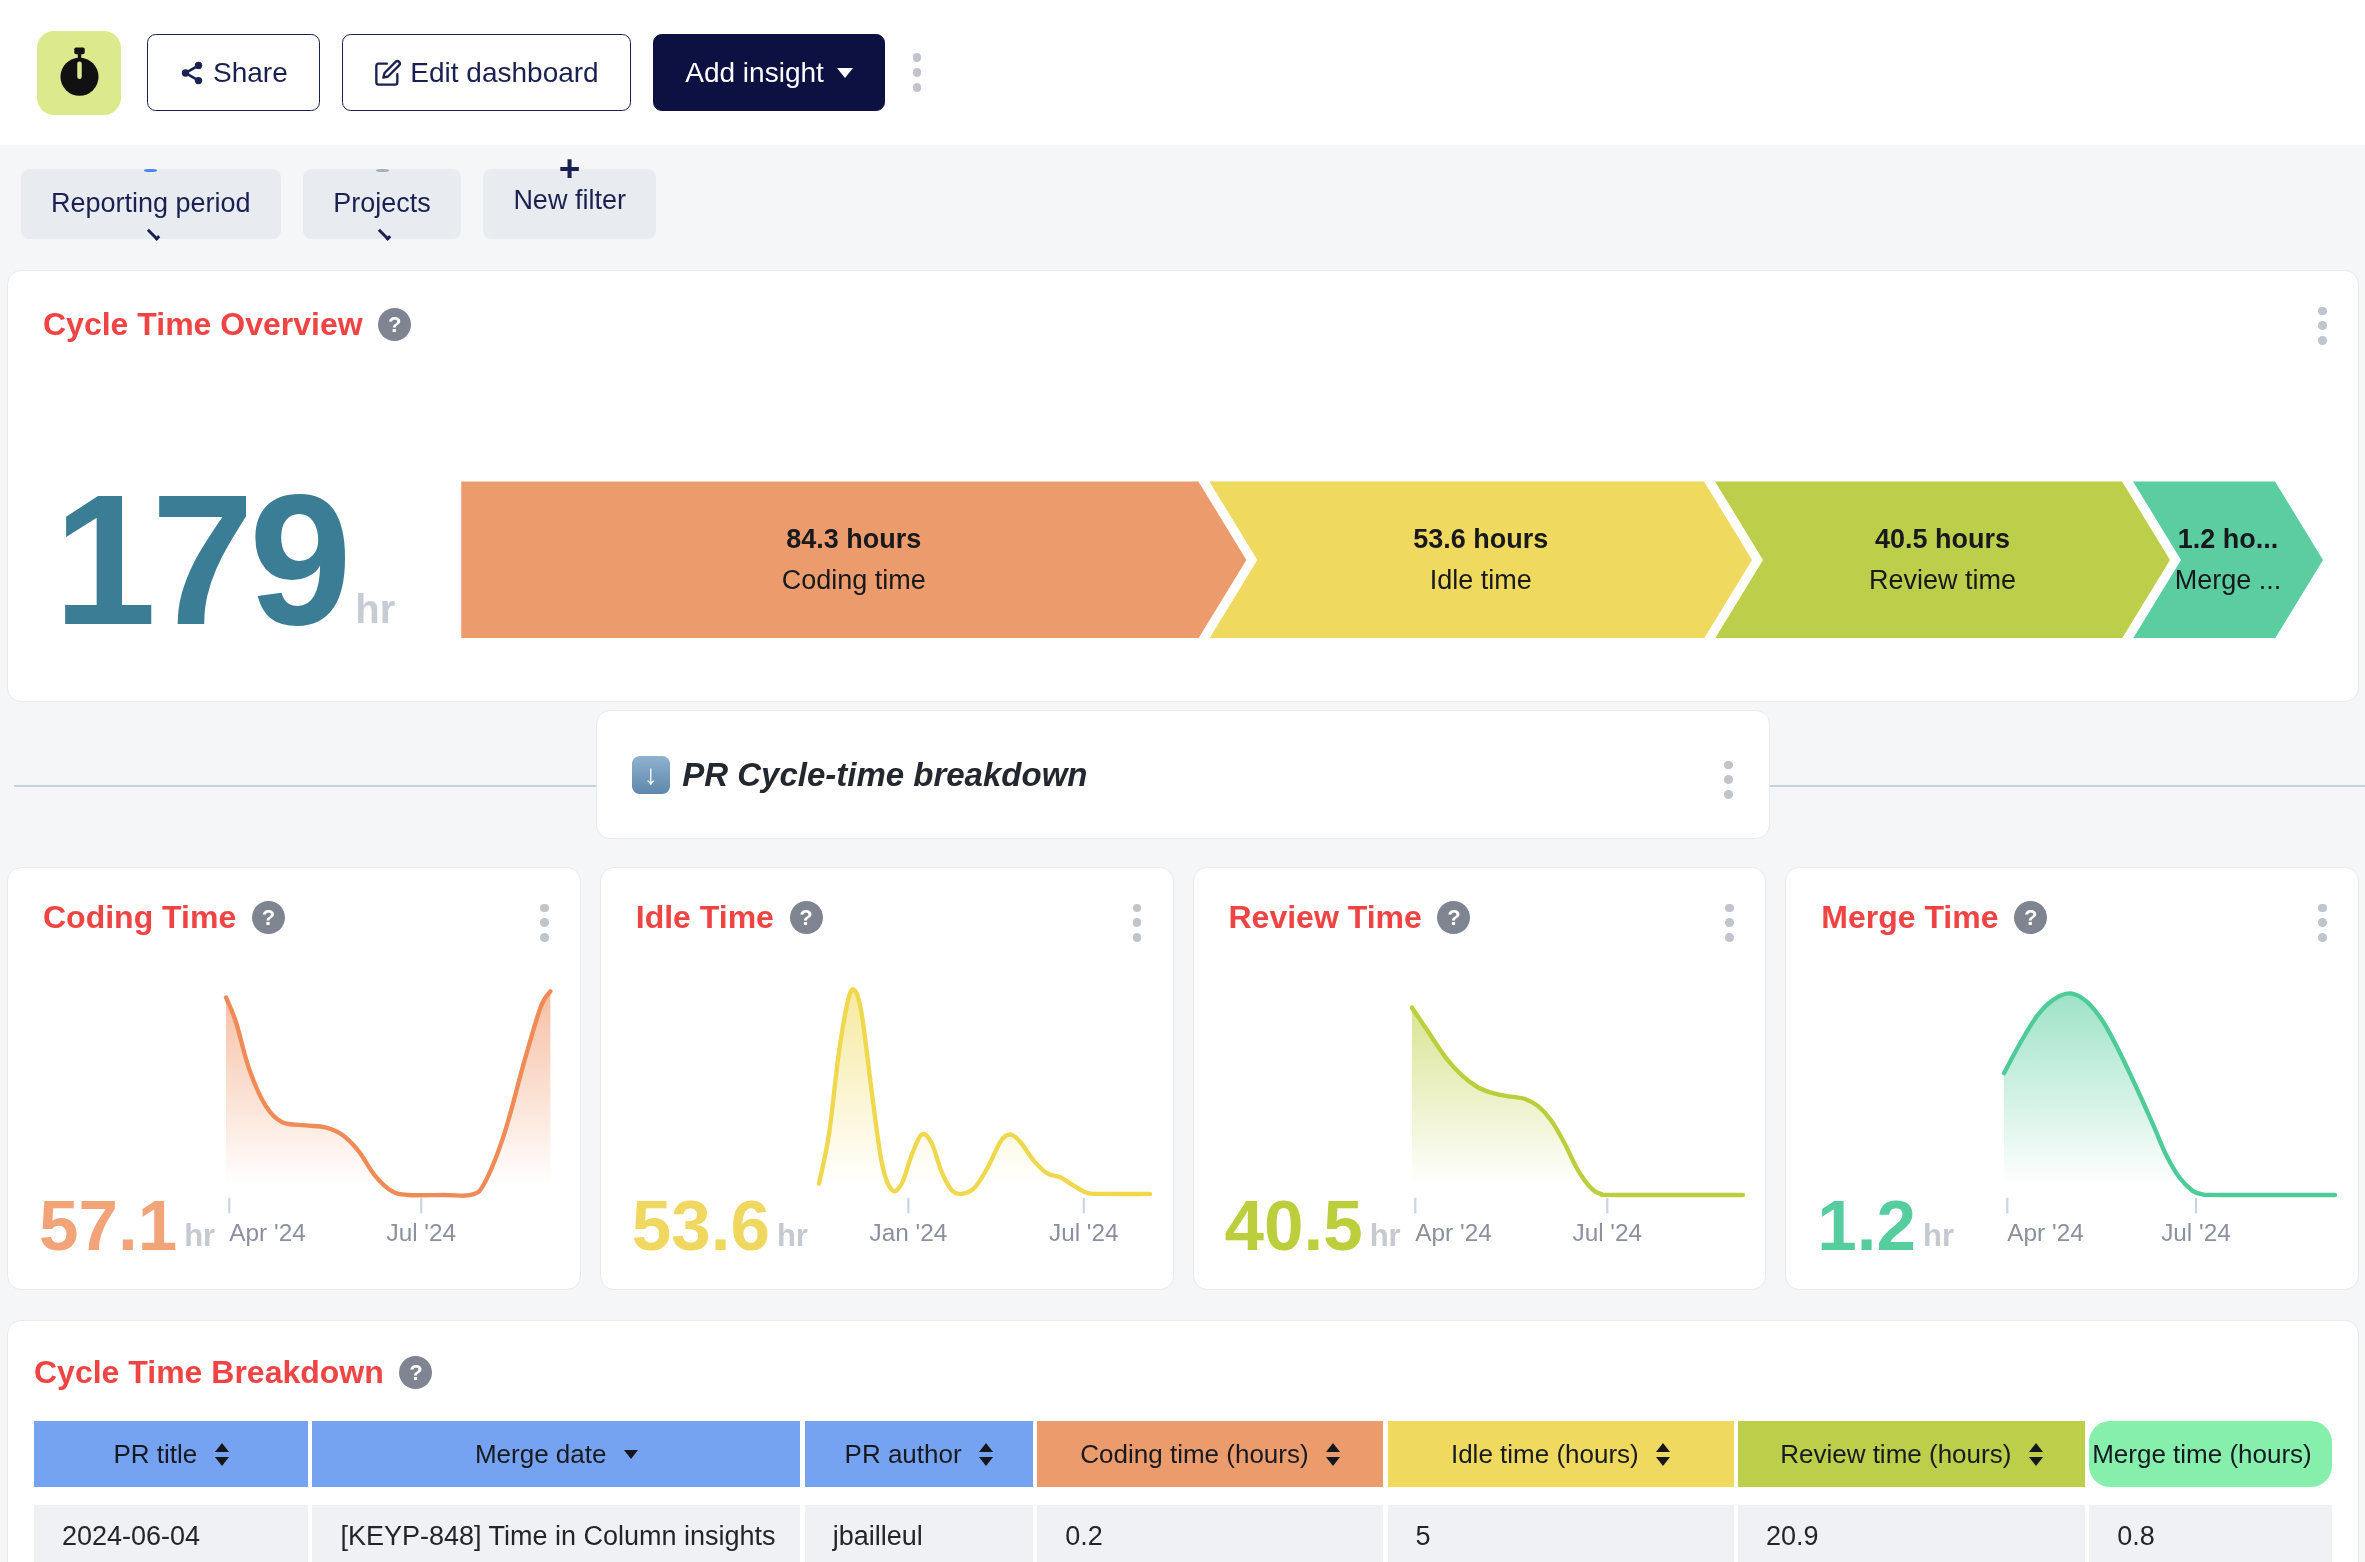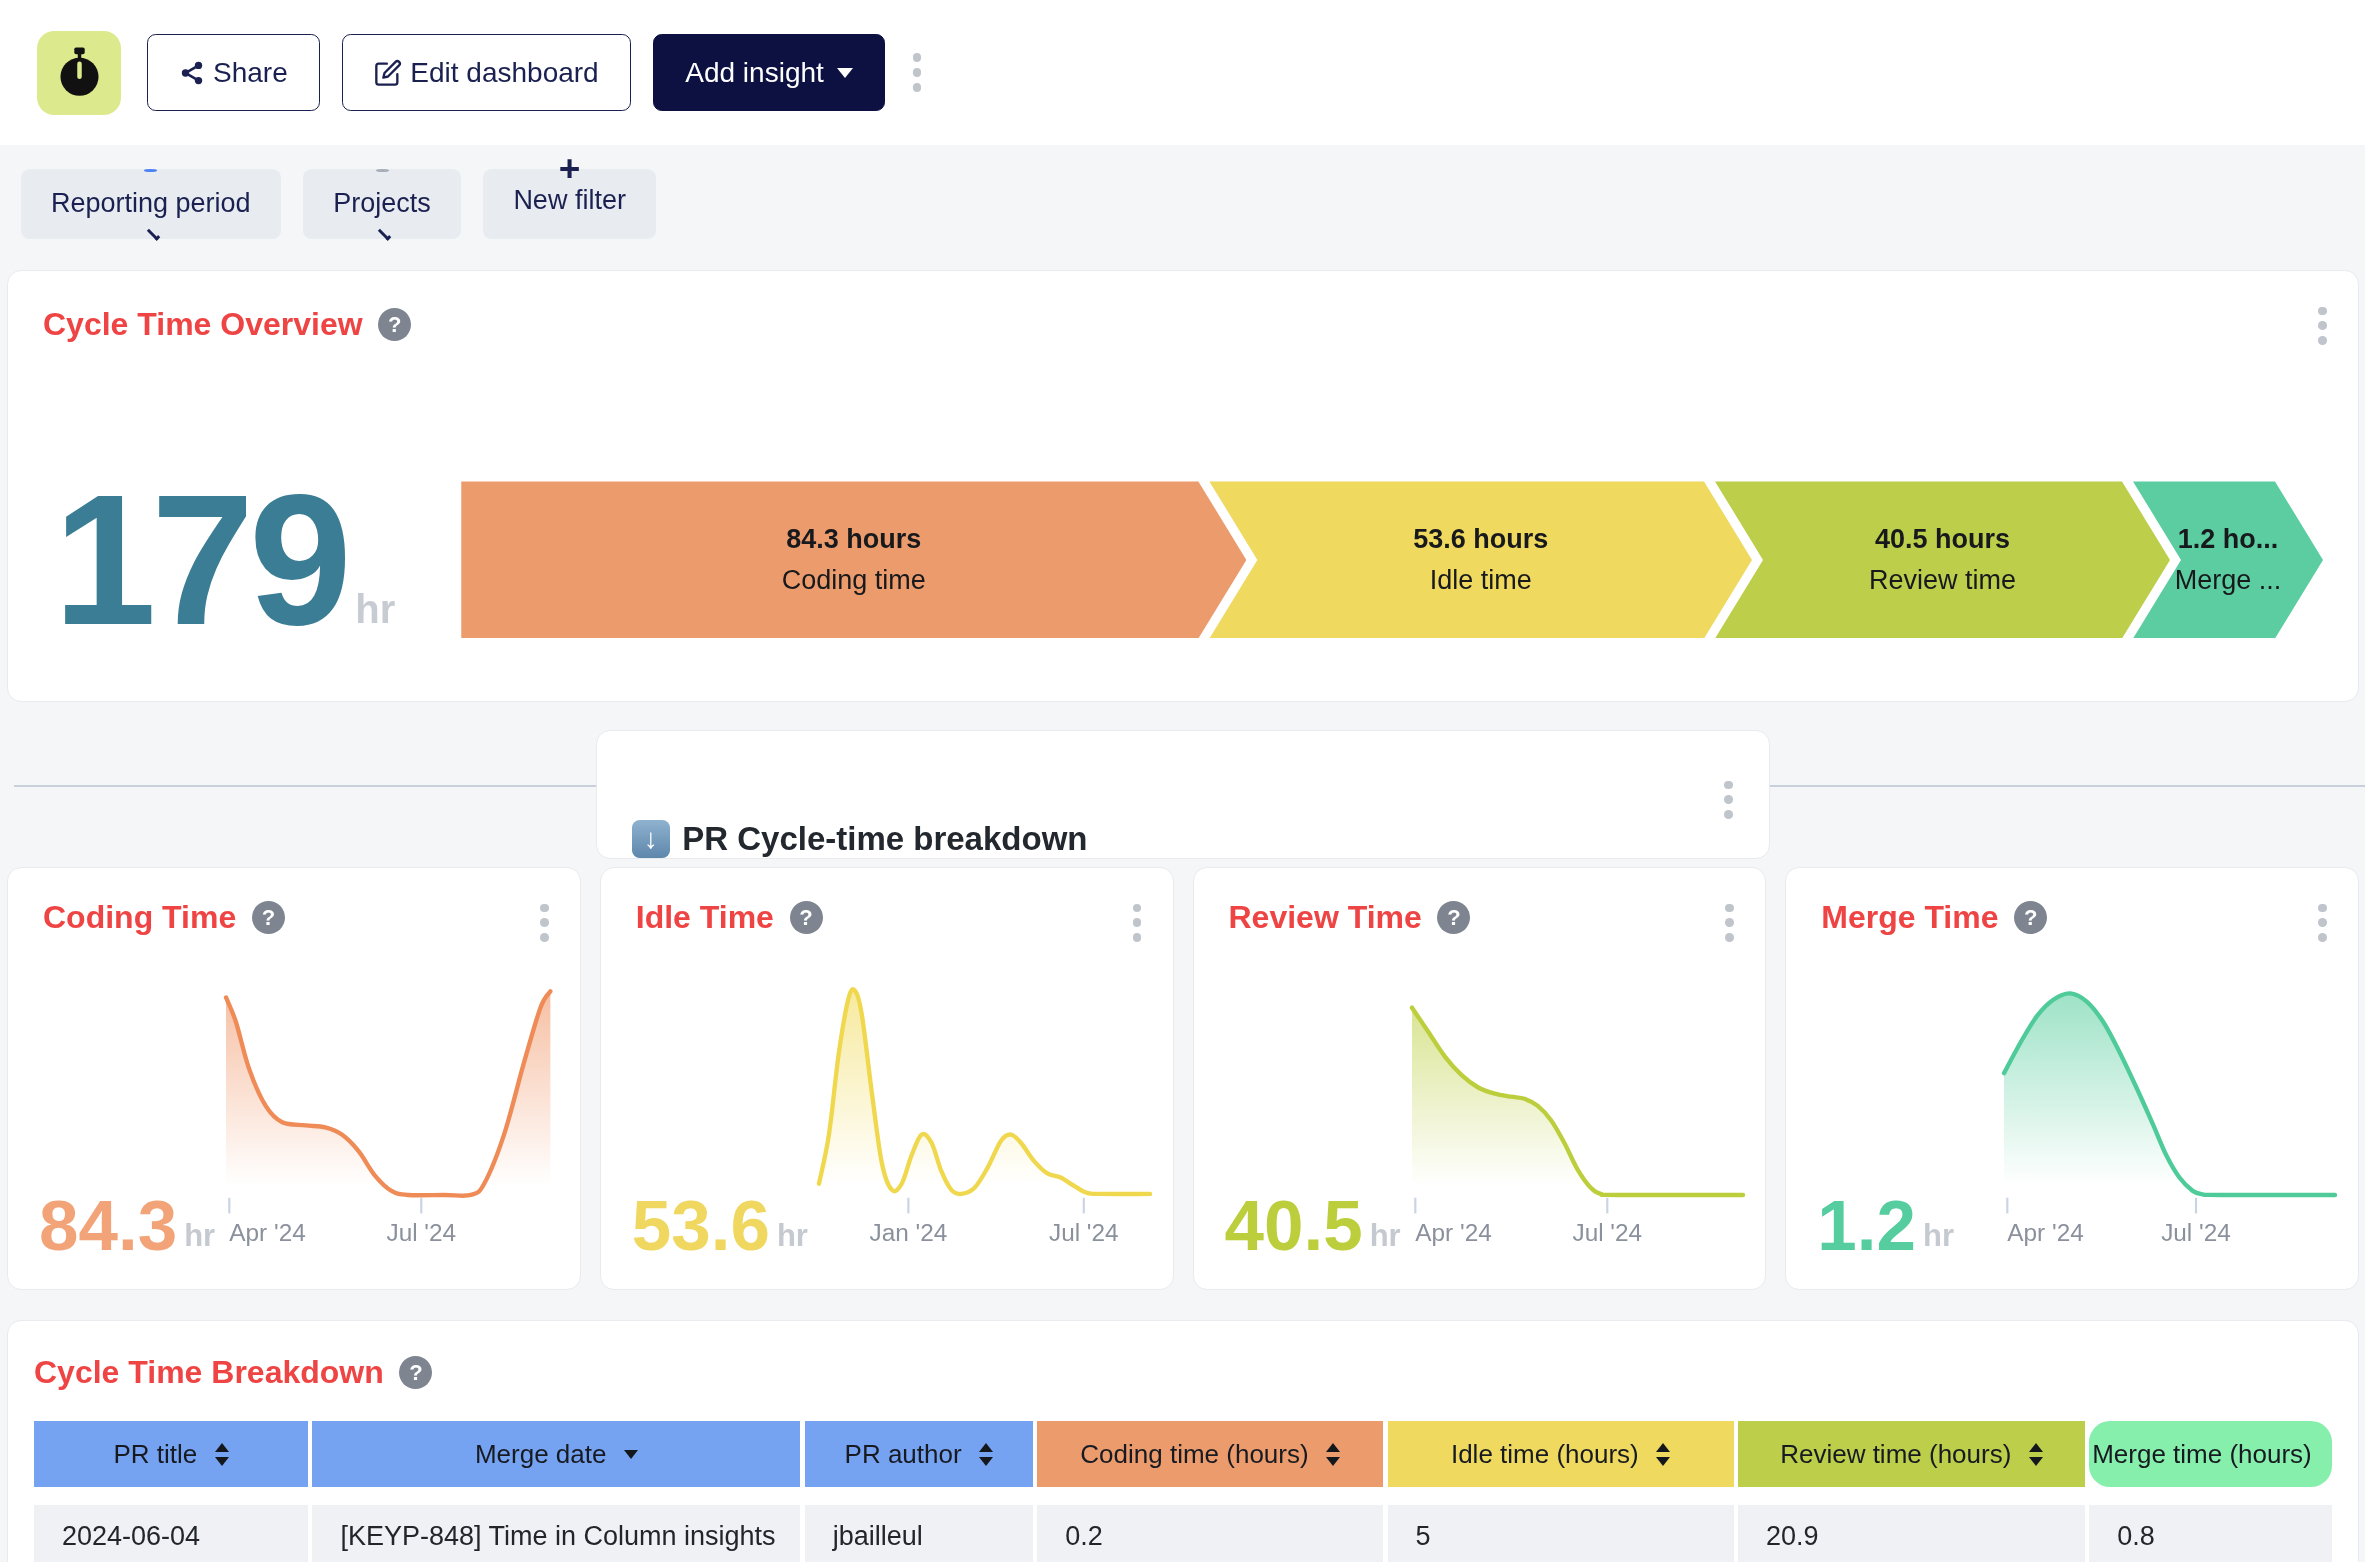--- a/index.html
+++ b/index.html
@@ -57,22 +57,22 @@
     justify-content:center; gap:10.5px; font-size:27px; color:#17191c;
     clip-path:polygon(0 0, calc(100% - 48px) 0, 100% 50%, calc(100% - 48px) 100%, 0 100%, 48px 50%); }
   .stage.first { clip-path:polygon(0 0, calc(100% - 48px) 0, 100% 50%, calc(100% - 48px) 100%, 0 100%); }
   .stage + .stage { margin-left:-37px; }
   .stage b { font-weight:bold; }
 
   
   .banner-section { position:relative; height:165px; }
   .banner-divider { position:absolute; top:50%; left:14px; right:0; height:1.7px;
     background:#c8d0db; }
-  .banner-card { position:absolute; left:50%; transform:translateX(-50%); top:28px;
-    width:1174px; height:129px; display:flex; align-items:flex-end; padding:0 35px; }
+  .banner-card { position:absolute; left:50%; transform:translateX(-50%); top:8px;
+    width:1174px; height:129px; display:flex; align-items:center; padding:0 35px;font-style:italic; }
   .emoji-down { width:38px; height:38px; border-radius:7.8px;
     background:linear-gradient(#8fb2cf,#5e87ac); color:#fff; font-size:28px;
     font-weight:bold; display:flex; align-items:center; justify-content:center;
     margin-right:12.2px; }
   .emoji-down::after { content:"\2193"; }
   .banner-title { font-size:33px; font-weight:bold; color:#23272e; }
   .banner-card .kebab { top:44px; right:31px; }
 
   
   .metrics { margin:0 7px; display:grid; grid-template-columns:repeat(4,1fr);
@@ -223,21 +223,21 @@
      </linearGradient>
         </defs>
         <path d="M 0 22.05000000000001 C 1.9000000000000001 26.75000000000001, 6.966666666666667 36.541666666666664, 11.4 50.25 C 15.833333333333334 63.958333333333336, 20.900000000000002 88.24166666666667, 26.6 104.30000000000001 C 32.300000000000004 120.35833333333335, 39.266666666666666 136.41666666666666, 45.6 146.6 C 51.93333333333334 156.78333333333333, 57.00000000000001 161.67916666666667, 64.60000000000001 165.4 C 72.2 169.12083333333334, 82.96666666666667 167.94583333333335, 91.2 168.925 C 99.43333333333334 169.90416666666667, 107.03333333333333 169.5125, 114 171.27499999999998 C 120.96666666666667 173.03749999999997, 126.66666666666667 174.99583333333334, 133 179.5 C 139.33333333333334 184.00416666666666, 145.66666666666666 190.46666666666667, 152 198.3 C 158.33333333333334 206.13333333333335, 164.66666666666666 218.8625, 171 226.5 C 177.33333333333334 234.1375, 183.66666666666666 240.40416666666667, 190 244.125 C 196.33333333333334 247.84583333333333, 198.8666666666667 248.04166666666666, 209.00000000000003 248.825 C 219.13333333333335 249.60833333333332, 238.76666666666668 248.825, 250.8 248.825 C 262.8333333333333 248.825, 273.59999999999997 250.97916666666666, 281.2 248.825 C 288.8 246.67083333333332, 290.0666666666667 247.45416666666668, 296.40000000000003 235.9 C 302.73333333333335 224.34583333333333, 311.6 202.60833333333335, 319.2 179.5 C 326.79999999999995 156.39166666666665, 335.0333333333333 121.53333333333333, 342 97.25 C 348.9666666666667 72.96666666666667, 355.93333333333334 47.50833333333332, 361 33.79999999999998 C 366.06666666666666 20.091666666666647, 370.5 18.13333333333333, 372.4 15 L 372.4 250 L 0 250 Z" fill="url(#g0)"></path>
         <path d="M 0 22.05000000000001 C 1.9000000000000001 26.75000000000001, 6.966666666666667 36.541666666666664, 11.4 50.25 C 15.833333333333334 63.958333333333336, 20.900000000000002 88.24166666666667, 26.6 104.30000000000001 C 32.300000000000004 120.35833333333335, 39.266666666666666 136.41666666666666, 45.6 146.6 C 51.93333333333334 156.78333333333333, 57.00000000000001 161.67916666666667, 64.60000000000001 165.4 C 72.2 169.12083333333334, 82.96666666666667 167.94583333333335, 91.2 168.925 C 99.43333333333334 169.90416666666667, 107.03333333333333 169.5125, 114 171.27499999999998 C 120.96666666666667 173.03749999999997, 126.66666666666667 174.99583333333334, 133 179.5 C 139.33333333333334 184.00416666666666, 145.66666666666666 190.46666666666667, 152 198.3 C 158.33333333333334 206.13333333333335, 164.66666666666666 218.8625, 171 226.5 C 177.33333333333334 234.1375, 183.66666666666666 240.40416666666667, 190 244.125 C 196.33333333333334 247.84583333333333, 198.8666666666667 248.04166666666666, 209.00000000000003 248.825 C 219.13333333333335 249.60833333333332, 238.76666666666668 248.825, 250.8 248.825 C 262.8333333333333 248.825, 273.59999999999997 250.97916666666666, 281.2 248.825 C 288.8 246.67083333333332, 290.0666666666667 247.45416666666668, 296.40000000000003 235.9 C 302.73333333333335 224.34583333333333, 311.6 202.60833333333335, 319.2 179.5 C 326.79999999999995 156.39166666666665, 335.0333333333333 121.53333333333333, 342 97.25 C 348.9666666666667 72.96666666666667, 355.93333333333334 47.50833333333332, 361 33.79999999999998 C 366.06666666666666 20.091666666666647, 370.5 18.13333333333333, 372.4 15" fill="none" stroke="#ef8b57" stroke-width="5" stroke-linecap="round"></path>
         <line x1="3.8000000000000003" x2="3.8000000000000003" y1="252" y2="270" stroke="#c9d4e4" stroke-width="2.5"></line>
         <text x="3.8000000000000003" y="302" font-size="28" fill="#8a919c" text-anchor="start">Apr '24</text>
         <line x1="224.2" x2="224.2" y1="252" y2="270" stroke="#c9d4e4" stroke-width="2.5"></line>
         <text x="224.2" y="302" font-size="28" fill="#8a919c" text-anchor="middle">Jul '24</text>
       </svg>
     <div class="mvalue">
-      <span class="val" style="color: rgb(242, 164, 120);">84.3</span>
+      <span class="val" style="color: rgb(242, 164, 120);">57.1</span>
       <span class="unit">hr</span>
     </div>
   </div>
   <div class="card mcard">
     <div class="card-title-row">
       <span class="card-title">Idle Time</span>
       <span class="qbadge"></span>
     </div>
     <div class="kebab">
         <i></i>

